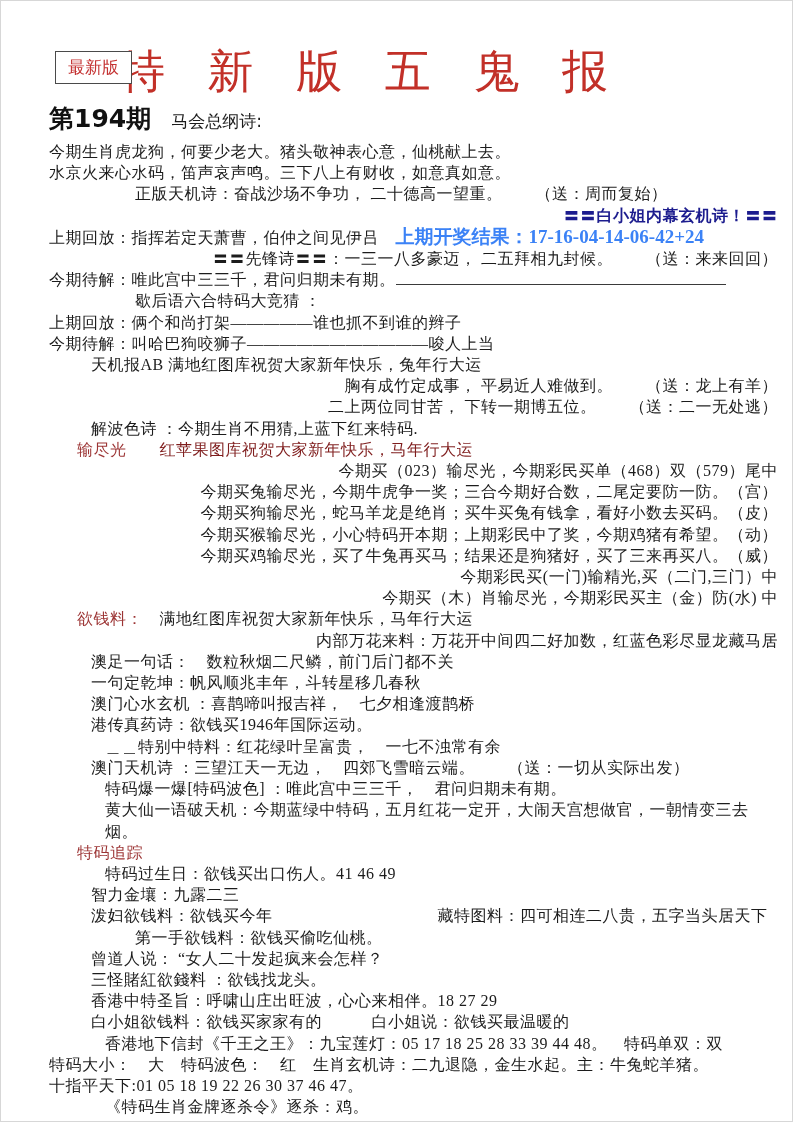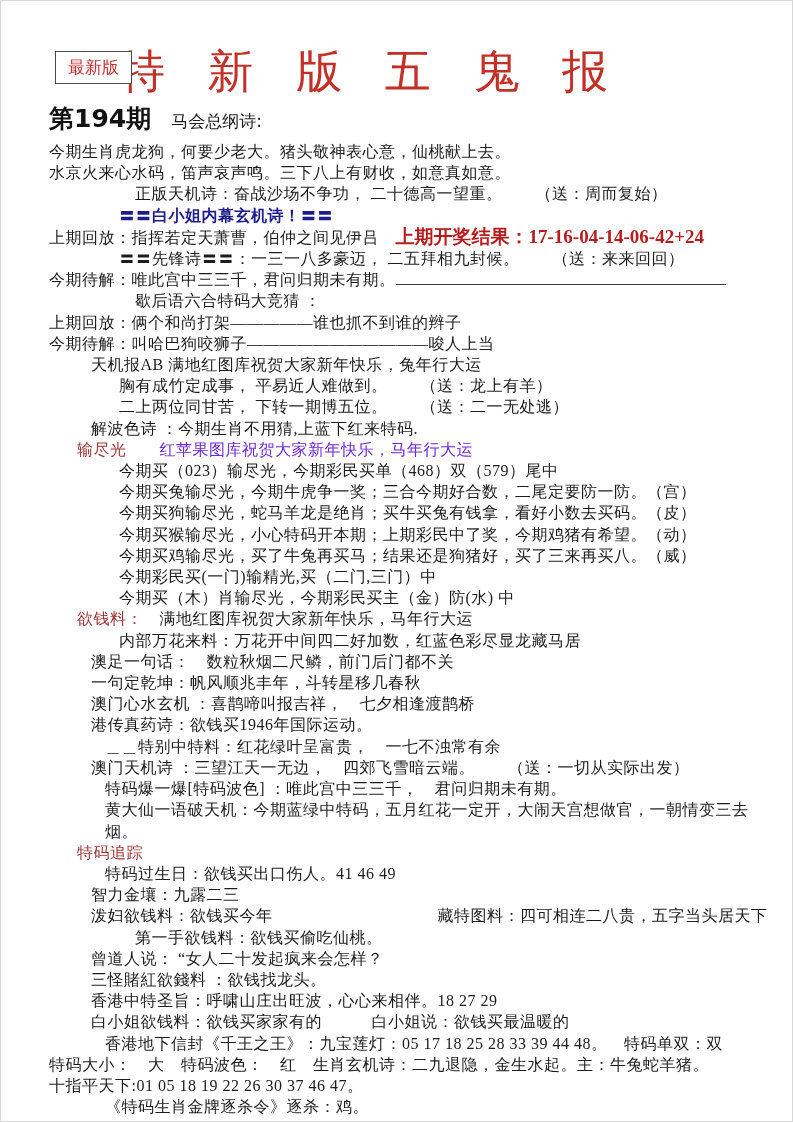--- a/index.html
+++ b/index.html
@@ -45,26 +45,26 @@
   .line{
     font-size:16px;
     line-height:21.2px;
     white-space:pre-wrap;
     letter-spacing:0.5px;
     font-family:Liberation Serif, serif;
   }
   .i0{padding-left:0;}
   .i1{padding-left:42px;}
   .i2{padding-left:56px;}
-  .i3{padding-left:70px;}
+  .i3{padding-left:70px;text-align:right;}
   .i4{padding-left:86px;}
-  .c-red{color:#6d28d9;}
+  .c-red{color:#7f1d1d;}
   .c-dred{color:#9c3434;margin-left:28px;}
   .c-navy{color:#1c1c8e;font-weight:bold;}
-  .c-result{color:#b91c1c;font-weight:bold;font-size:19px;letter-spacing:0;}
+  .c-result{color:#3b82f6;font-weight:bold;font-size:19px;letter-spacing:0;}
   .rule{
     display:inline-block;
     width:330px;
     border-bottom:1px solid #3a3a3a;
     height:14px;
   }
 </style>
 </head>
 <body>
 

